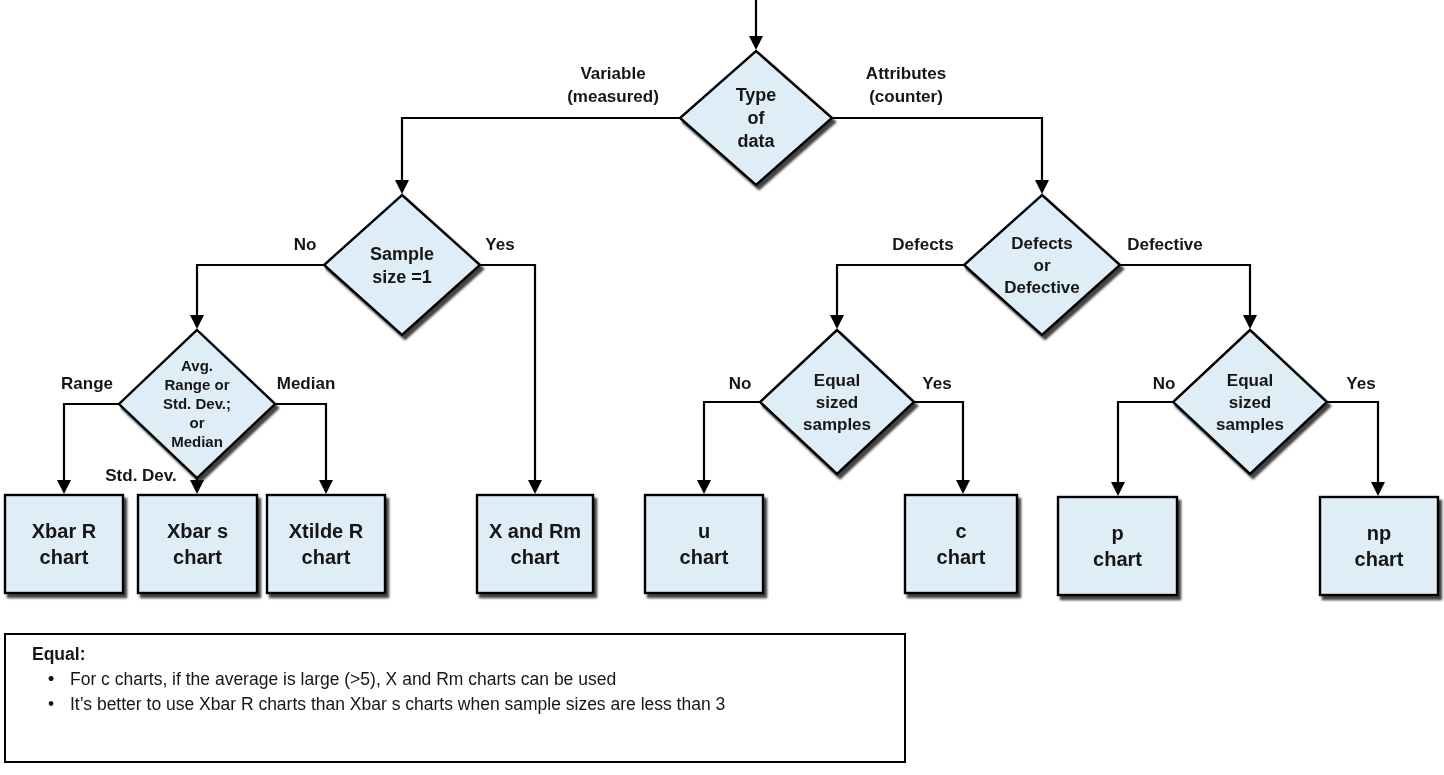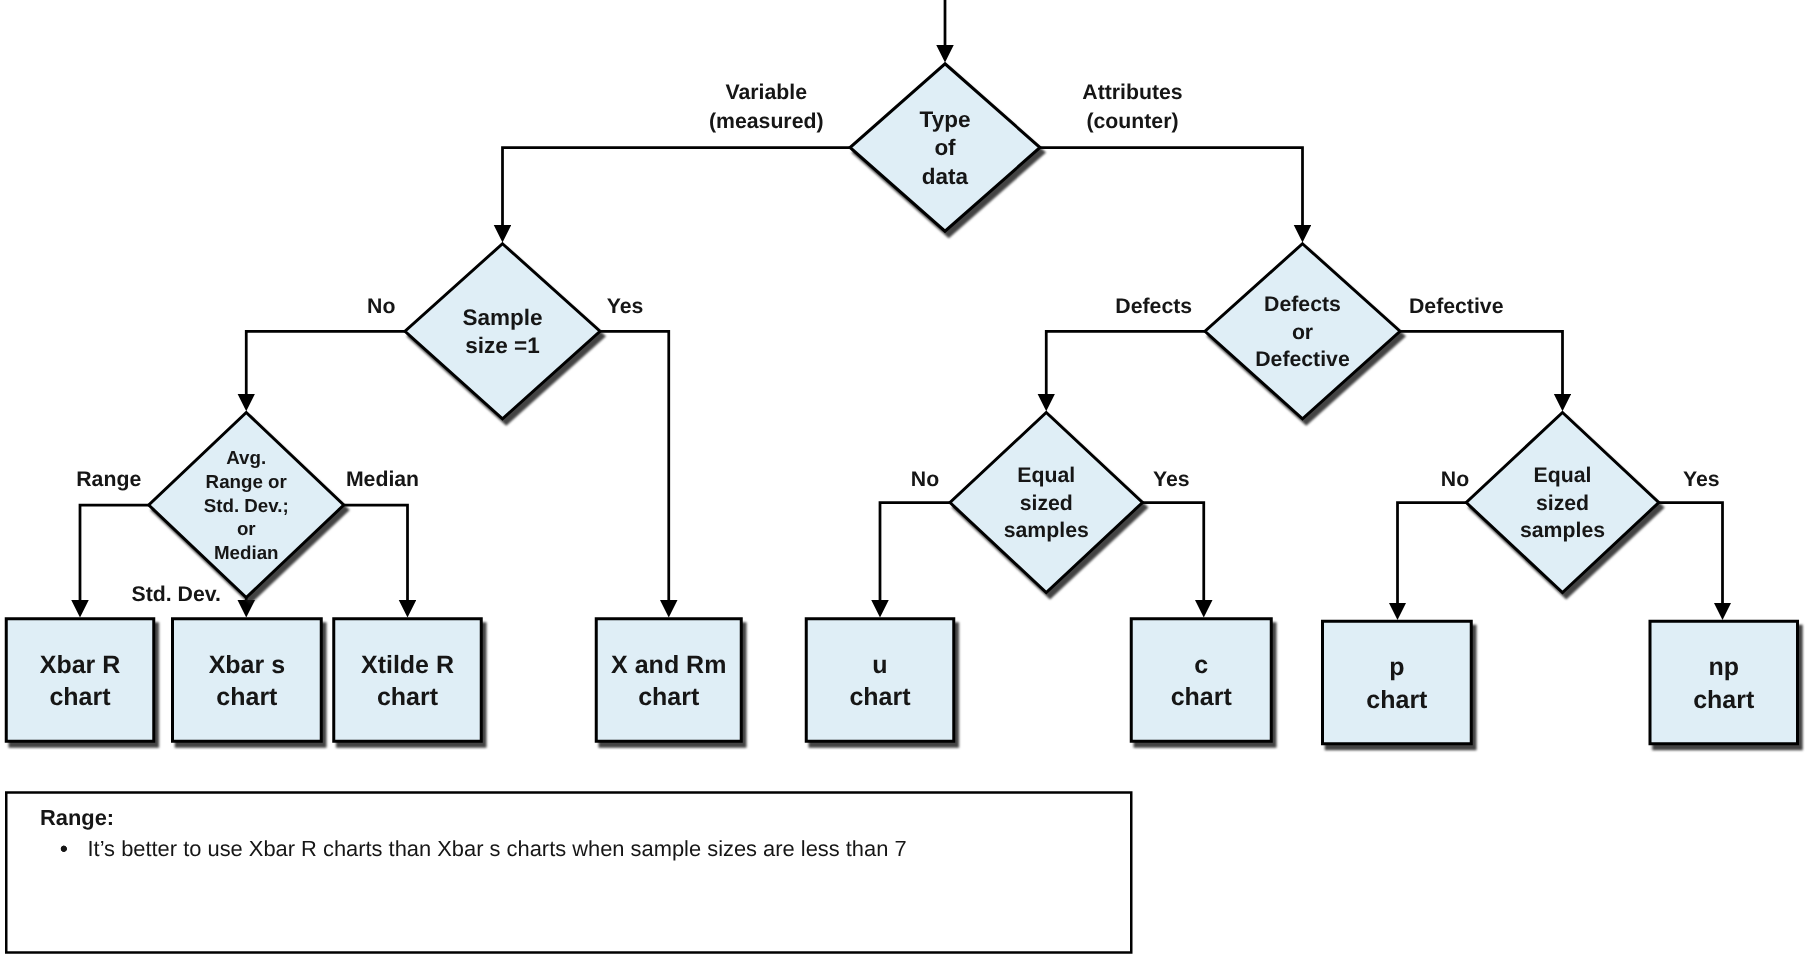--- a/index.html
+++ b/index.html
@@ -96,20 +96,20 @@
         <text x="326" y="538" class="node-label" font-size="20"><tspan x="326" dy="0">Xtilde R</tspan><tspan x="326" dy="26">chart</tspan></text>
         <text x="535" y="538" class="node-label" font-size="20"><tspan x="535" dy="0">X and Rm</tspan><tspan x="535" dy="26">chart</tspan></text>
         <text x="704" y="538" class="node-label" font-size="20"><tspan x="704" dy="0">u</tspan><tspan x="704" dy="26">chart</tspan></text>
         <text x="961" y="538" class="node-label" font-size="20"><tspan x="961" dy="0">c</tspan><tspan x="961" dy="26">chart</tspan></text>
         <text x="1117.5" y="540" class="node-label" font-size="20"><tspan x="1117.5" dy="0">p</tspan><tspan x="1117.5" dy="26">chart</tspan></text>
         <text x="1379" y="540" class="node-label" font-size="20"><tspan x="1379" dy="0">np</tspan><tspan x="1379" dy="26">chart</tspan></text>
       </g>
   </svg>
 
   <div class="notes">
-    <div class="notes-title">Range:</div>
+    <div class="notes-title">Equal:</div>
     <ul id="notes-list">
         <li><span class="bullet">•</span></li>
-        <li><span class="bullet">•</span></li>
-        <li><span class="bullet">•</span><span>It’s better to use Xbar R charts than Xbar s charts when sample sizes are less than 7</span></li>
+        <li><span class="bullet">•</span><span>For c charts, if the average is large (&gt;5), X and Rm charts can be used</span></li>
+        <li><span class="bullet">•</span><span>It’s better to use Xbar R charts than Xbar s charts when sample sizes are less than 3</span></li>
       </ul>
   </div>
 </div>
 
 </body></html>

